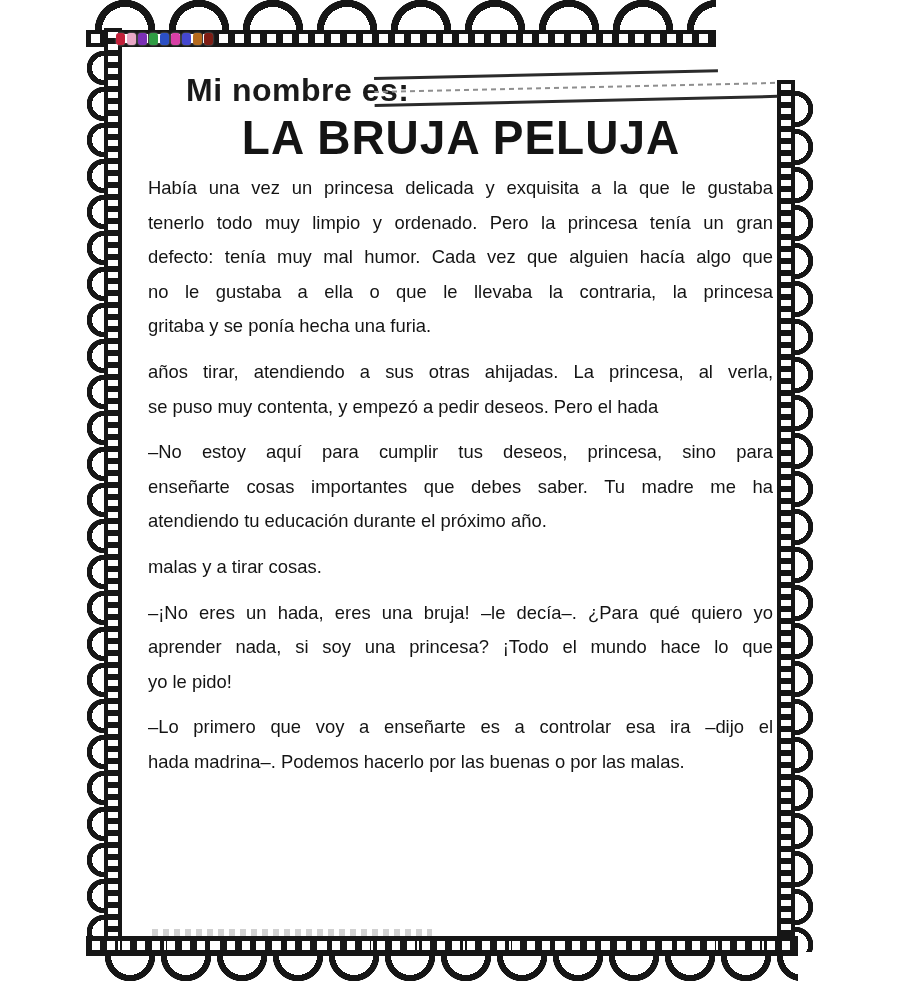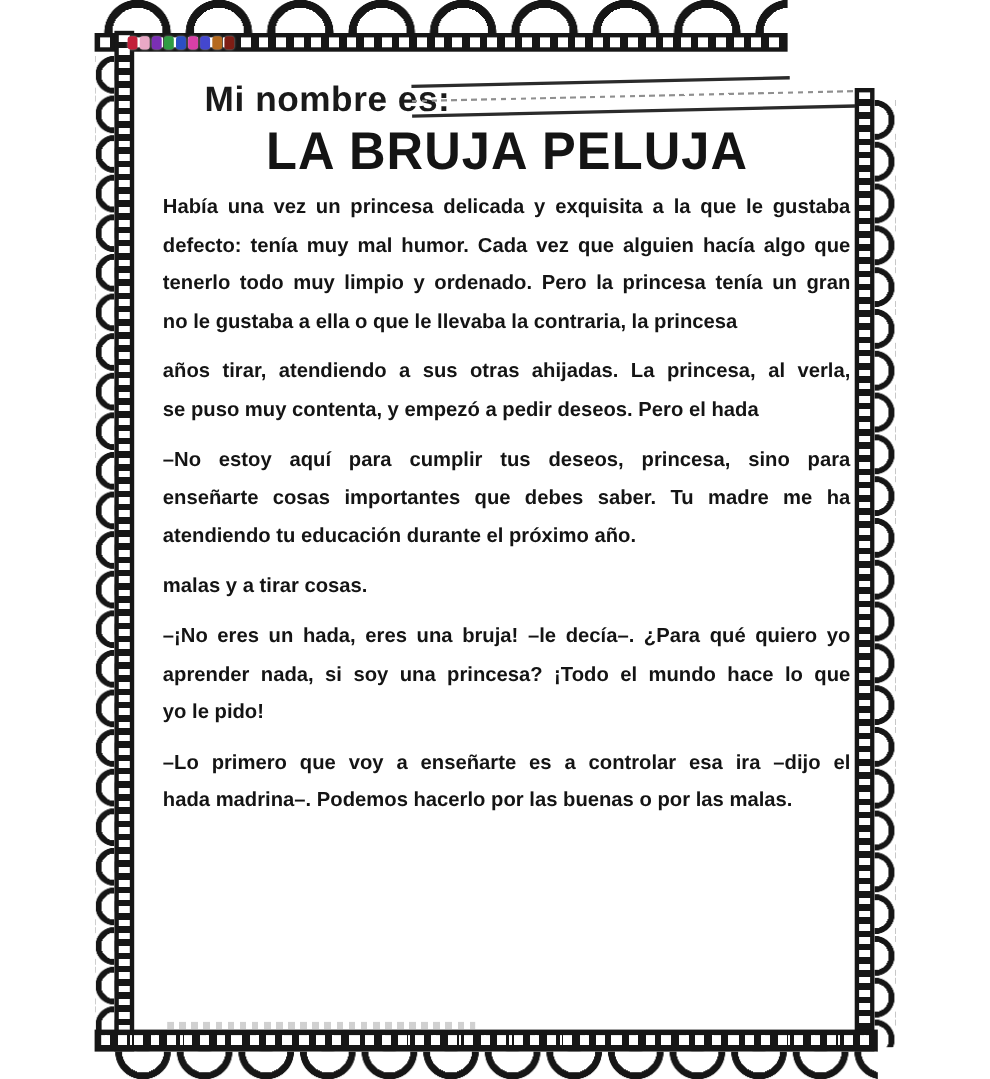--- a/index.html
+++ b/index.html
@@ -49,21 +49,21 @@
   .gl-mid{top:14px;width:403px;height:2px;
     background-image:repeating-linear-gradient(90deg,#8f8f8f 0 5px,transparent 5px 9px);}
   .gl-bot{top:27px;width:403px;border-top:3px solid #2b2b2b;}
 
   .story-title{position:absolute;left:148px;top:110px;width:626px;text-align:center;
     font-size:46px;font-weight:700;letter-spacing:1px;color:#141414;transform:scaleY(1.05);
     white-space:nowrap;}
 
   
   .story{position:absolute;left:148px;top:171px;width:625px;font-size:18.4px;
-    font-weight:700;line-height:34.6px;color:#141414;}
+    font-weight:400;line-height:34.6px;color:#141414;}
   .para{margin:0 0 11px 0;}
   .line{text-align:justify;text-align-last:justify;}
   .para .line:last-child{text-align-last:left;}
 
   
   .footer-marks{position:absolute;left:152px;top:929px;width:280px;height:7px;opacity:.45;
     background-image:repeating-linear-gradient(90deg,#9a9a9a 0 6px,transparent 6px 11px);
     filter:blur(.5px);}
 </style>
 </head>
@@ -97,23 +97,24 @@
     <div class="gl gl-top"></div>
     <div class="gl gl-mid"></div>
     <div class="gl gl-bot"></div>
   </div>
 
   <div class="story-title">LA BRUJA PELUJA</div>
 
   <div class="story">
       <div class="para">
         <div class="line">Había una vez un princesa delicada y exquisita a la que le gustaba</div>
+        <div class="line">tenerlo todo muy limpio y ordenado. Pero la princesa tenía un gran</div>
         <div class="line">defecto: tenía muy mal humor. Cada vez que alguien hacía algo que</div>
-        <div class="line">tenerlo todo muy limpio y ordenado. Pero la princesa tenía un gran</div>
         <div class="line">no le gustaba a ella o que le llevaba la contraria, la princesa</div>
+        <div class="line">gritaba y se ponía hecha una furia.</div>
       </div>
       <div class="para">
         <div class="line">años tirar, atendiendo a sus otras ahijadas. La princesa, al verla,</div>
         <div class="line">se puso muy contenta, y empezó a pedir deseos. Pero el hada</div>
       </div>
       <div class="para">
         <div class="line">–No estoy aquí para cumplir tus deseos, princesa, sino para</div>
         <div class="line">enseñarte cosas importantes que debes saber. Tu madre me ha</div>
         <div class="line">atendiendo tu educación durante el próximo año.</div>
       </div>

